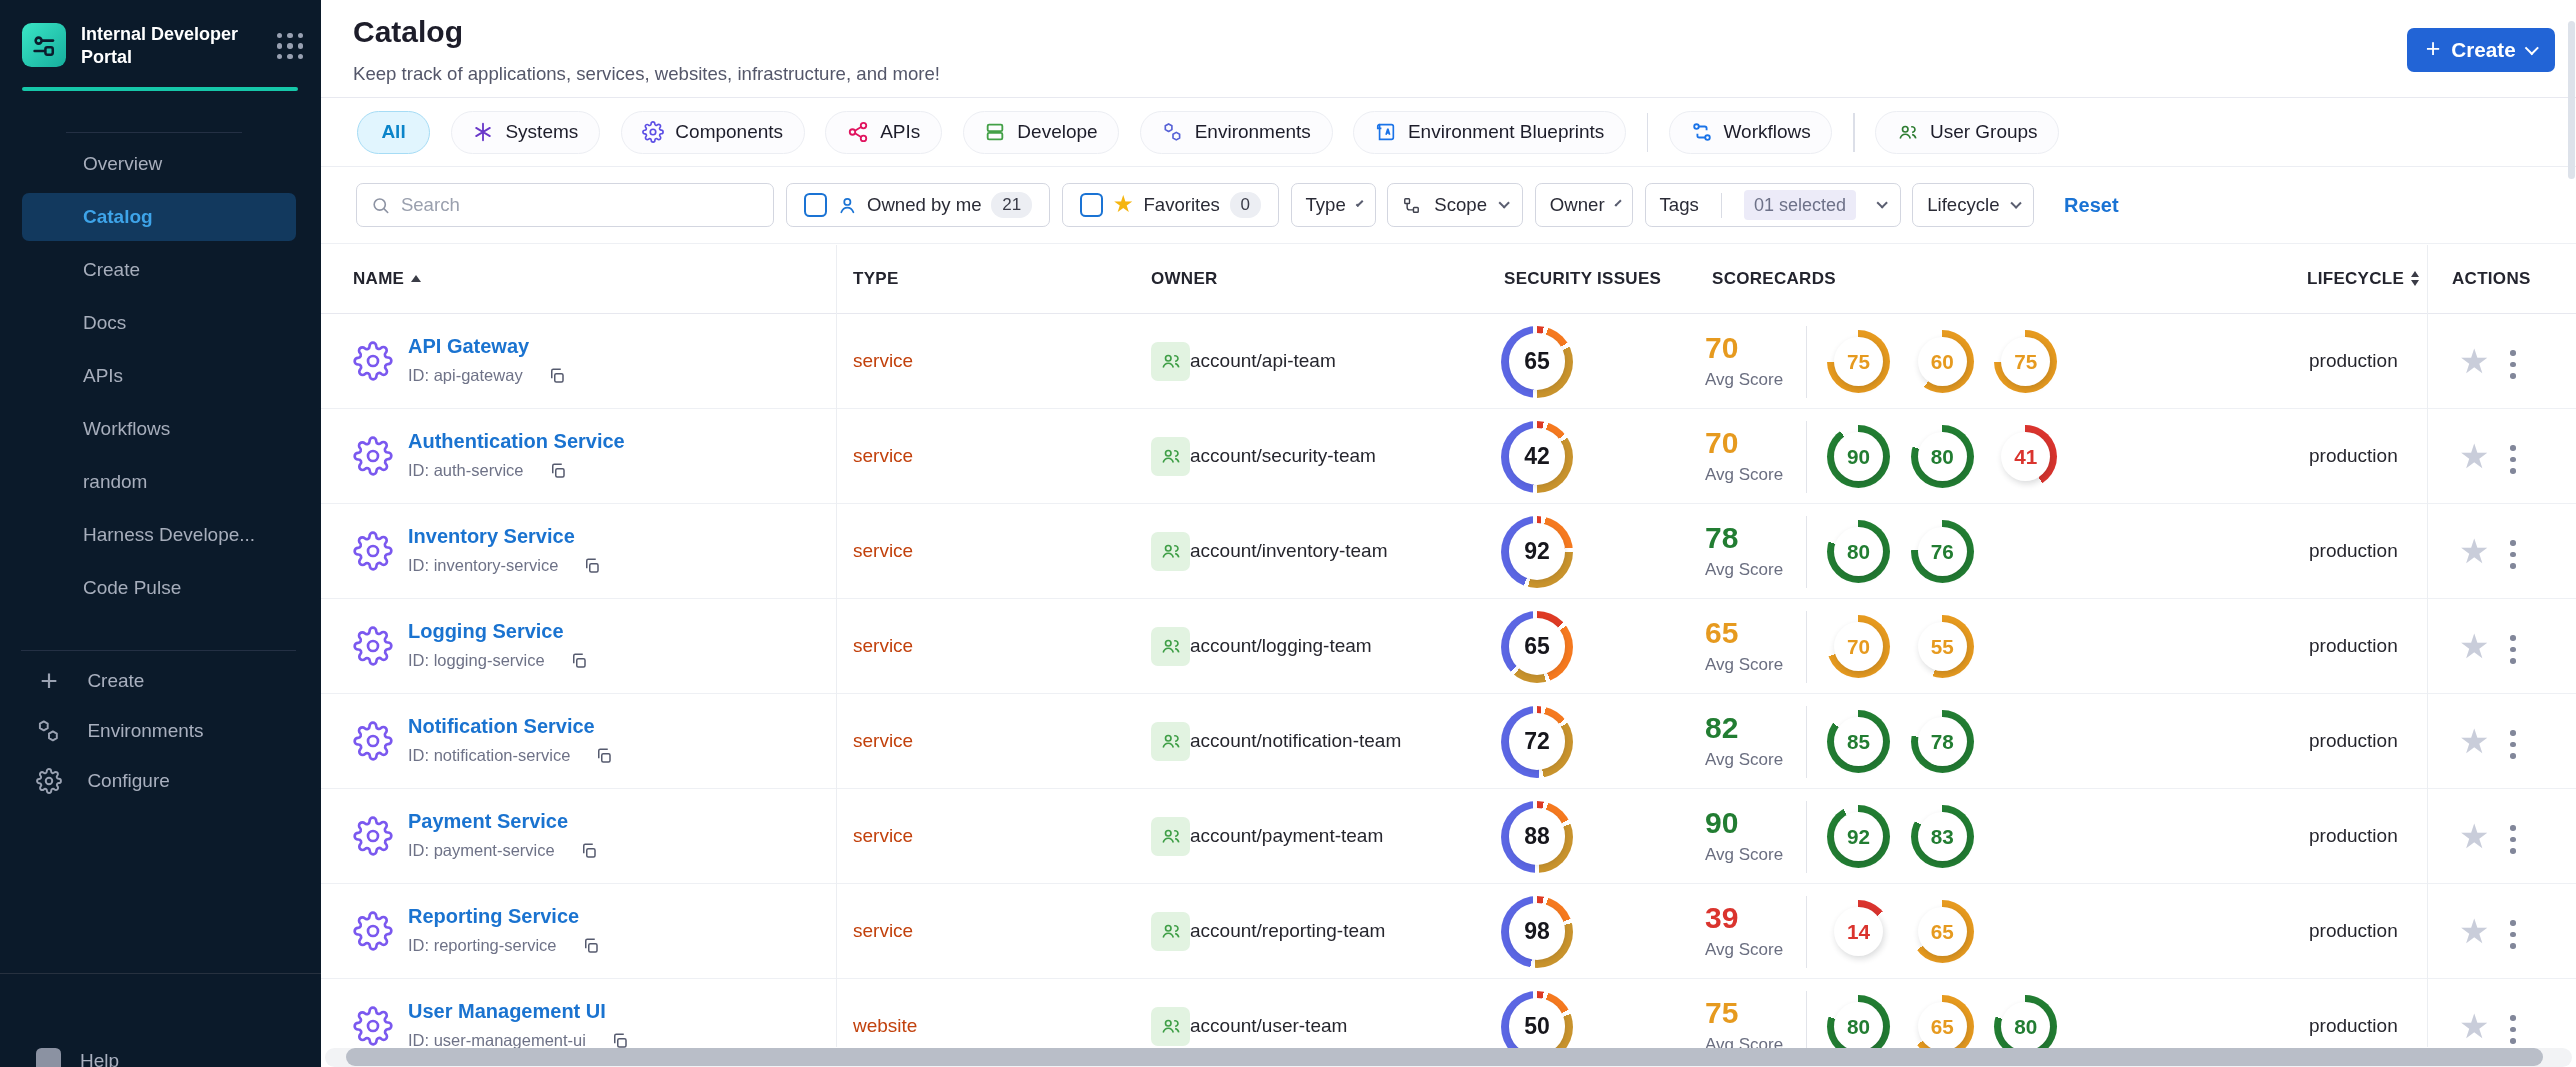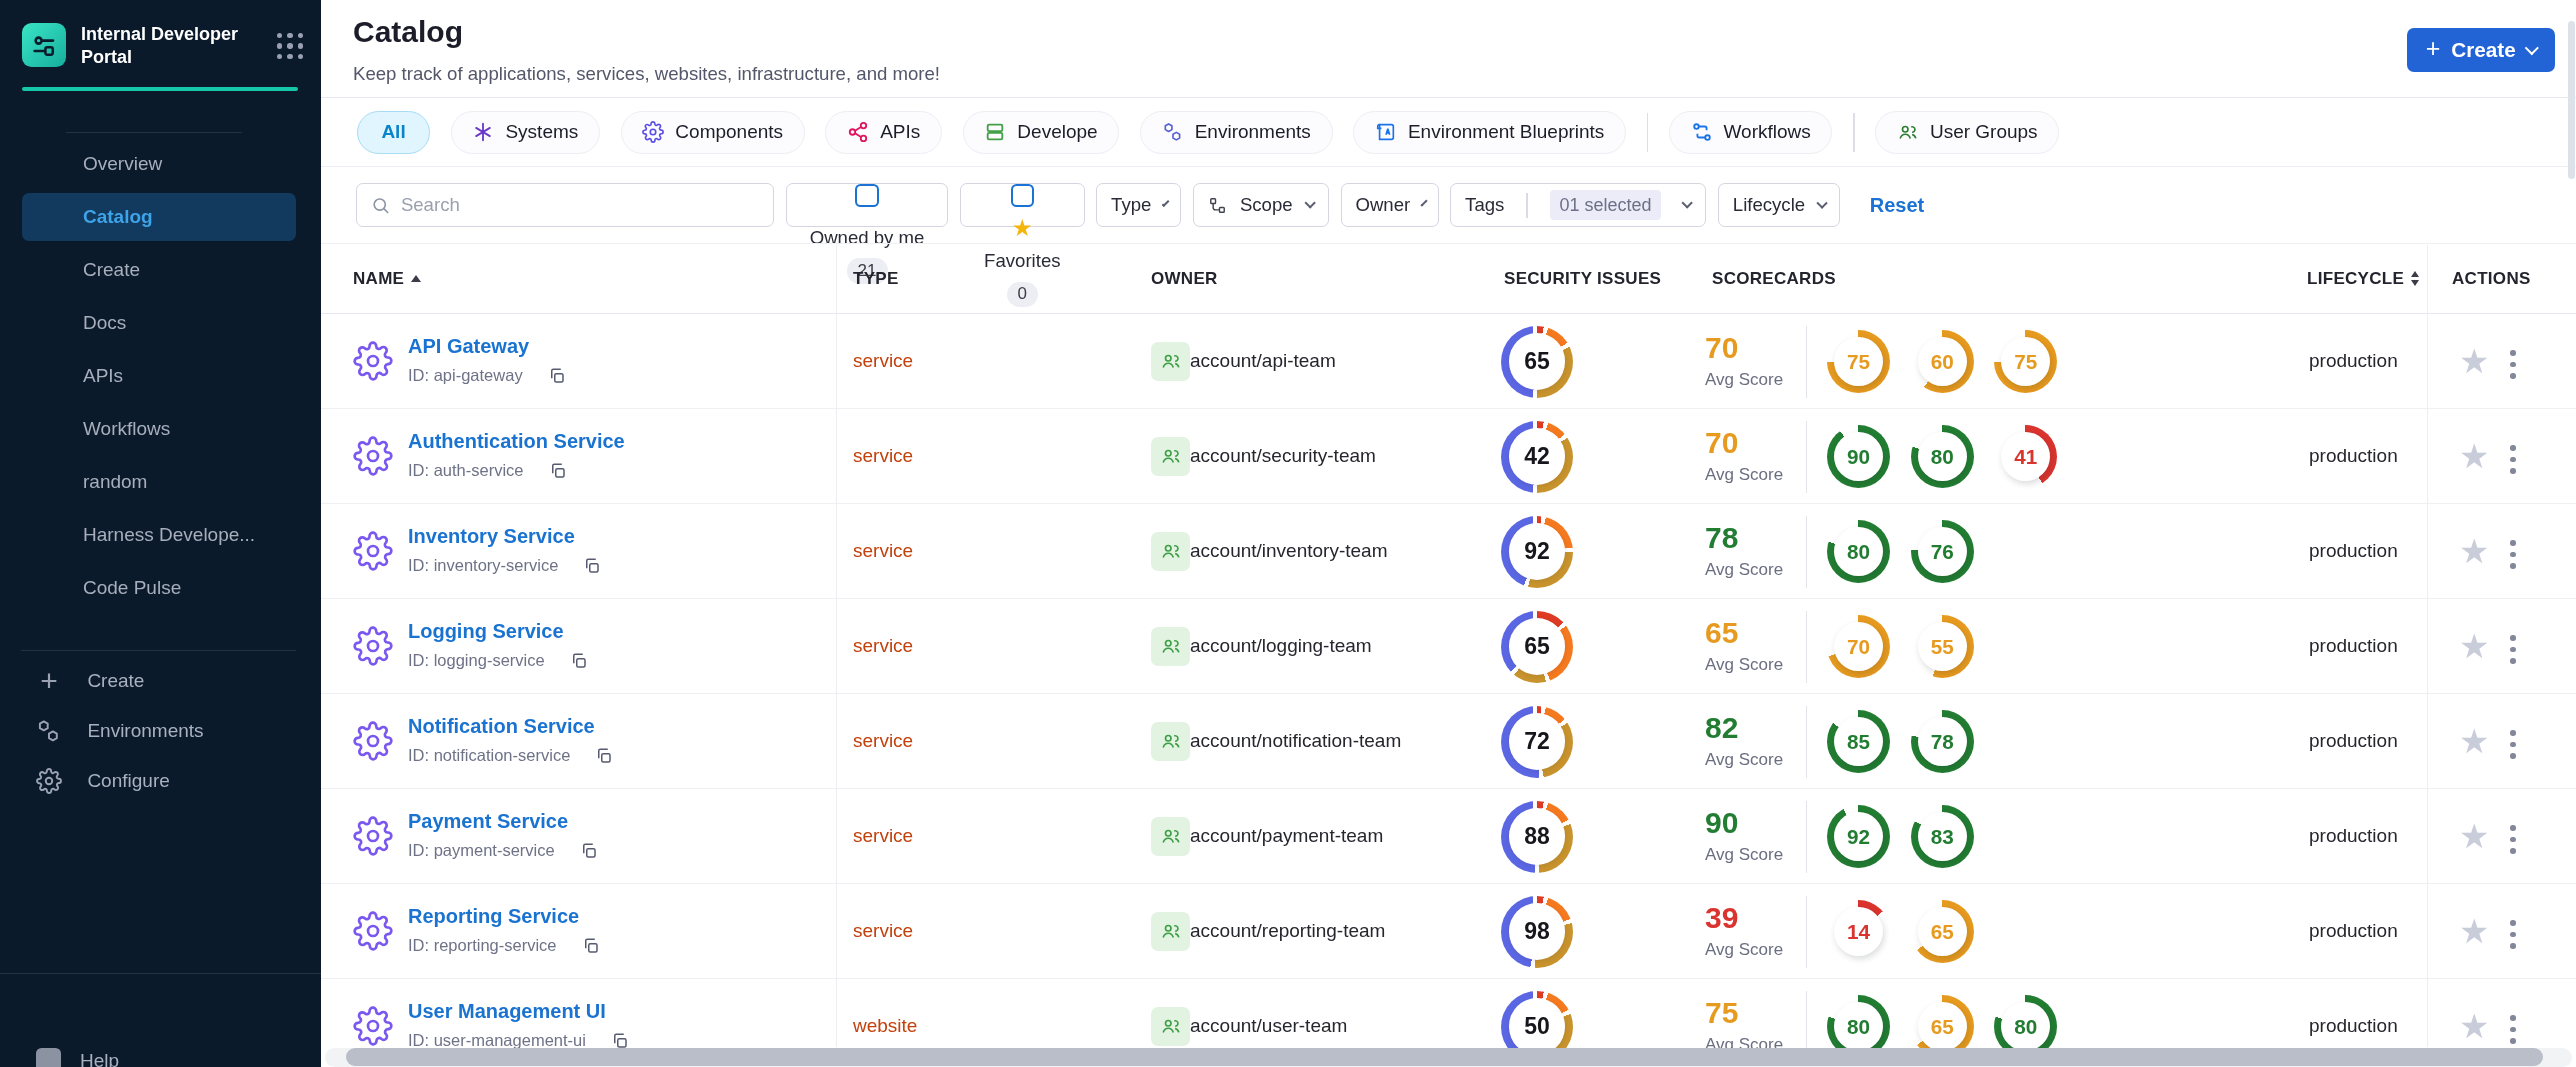--- a/index.html
+++ b/index.html
@@ -55,21 +55,21 @@
   .tab-divider { width:1.4px; height:39px; background:#dcdfe8; margin-right:20.7px; }
   .tab svg { flex:0 0 auto; }
 
   
   .filters-row { height:76px; display:flex; align-items:center; padding-left:35px; gap:11.7px; }
   .fbox { height:44px; border:1.4px solid #d3d6e0; border-radius:6.9px; display:flex; align-items:center;
     background:#fff; font-size:18.6px; color:#2a2b36; }
   .search-box { width:418px; padding:0 13.8px; gap:11px; }
   .search-box input { border:none; outline:none; font-size:18.6px; font-family:inherit; color:#2a2b36; width:100%; }
   .search-box input::placeholder { color:#9aa0ae; }
-  .chip { padding:0 23px; gap:9.6px;flex-direction:column; }
+  .chip { padding:0 17px; gap:9.6px; }
   .checkbox { width:23.4px; height:23.4px; border:2.1px solid #1a73d4; border-radius:5.5px; background:#fff; flex:0 0 auto; cursor:pointer; }
   .count-badge { background:#eceef3; border-radius:12.4px; padding:2.8px 11px; font-size:17px; color:#3a3c48; }
   .dd { justify-content:space-between; padding:0 13.8px; gap:12.4px; cursor:pointer; }
   .tags-sep { width:1.4px; height:25px; background:#d9dce4; }
   .tags-chip { background:#ecebf8; color:#6d7188; border-radius:4.1px; padding:4.1px 9.6px; font-size:18px; }
   .reset-link { color:#1a73d4; font-size:20px; font-weight:600; margin-left:18px; cursor:pointer; }
   .star-glyph { color:#f5b50f; font-size:23.4px; line-height:1; }
 
   
   .thead { position:relative; height:71px; border-top:1.4px solid #eef0f4; border-bottom:1.4px solid #e7e8ef; }

